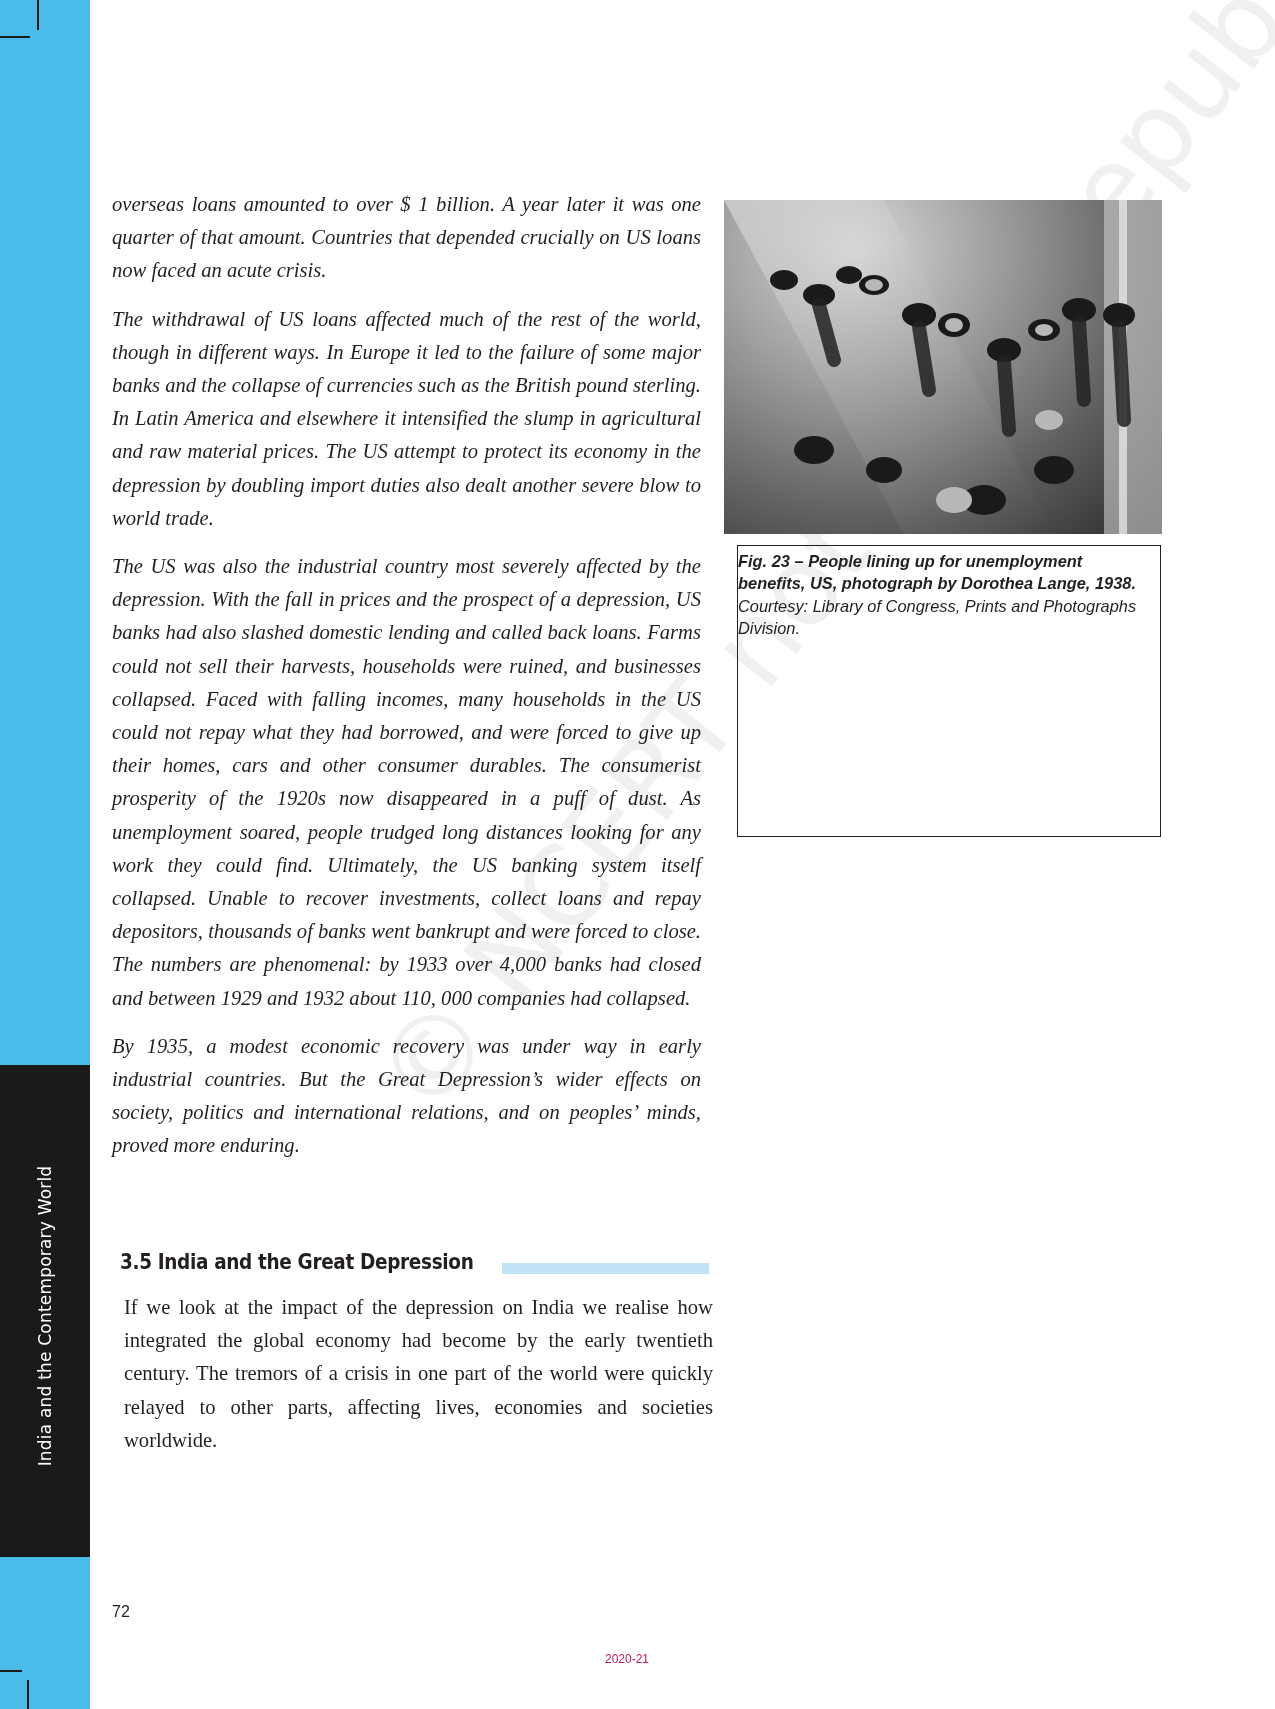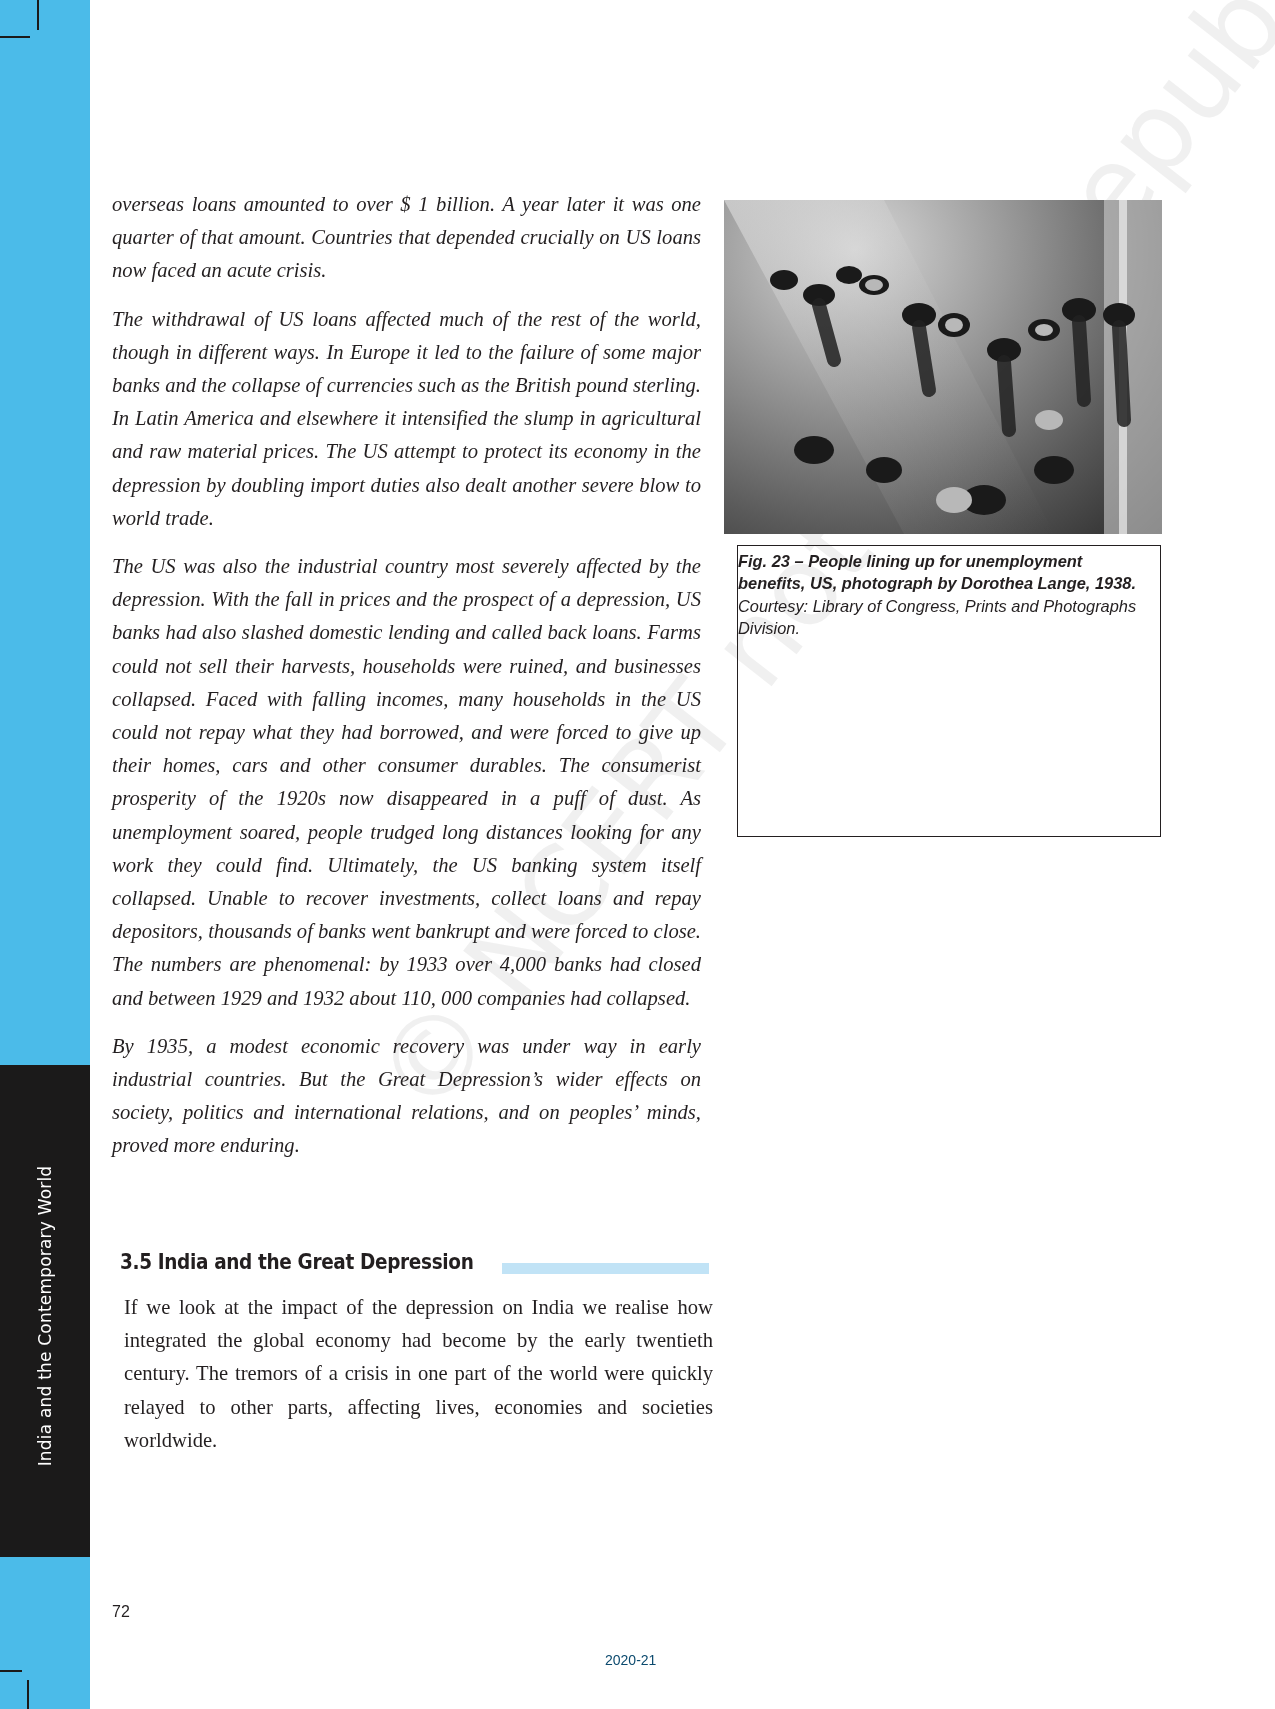--- a/index.html
+++ b/index.html
@@ -19,21 +19,21 @@
   .section-heading .hbar { flex:1; height:11px; background:#c1e3f6; margin-left:10px; margin-top:6px; }
   .body-col2 { position:absolute; left:124px; top:1291px; width:589px; }
   .photo { position:absolute; left:724px; top:200px; width:438px; height:334px; overflow:hidden;
            background: radial-gradient(ellipse at 30% 15%, #d8d8d8 0%, #9a9a9a 35%, #5a5a5a 70%, #2a2a2a 100%); }
   .photo svg { display:block; }
   .caption { position:absolute; left:737px; top:545px; width:424px; height:292px; border:1.5px solid #231f20;
              box-sizing:border-box; padding:4px 8px 0 0; font-family:"Liberation Sans","DejaVu Sans",sans-serif;
              font-style:italic; font-size:16.4px; line-height:22.4px; color:#231f20; }
   .caption b { font-weight:bold; }
   .page-num { position:absolute; left:112px; top:1603px; font-family:"Liberation Sans",sans-serif; font-size:16px; color:#231f20; }
-  .year { position:absolute; left:605px; top:1652px; font-family:"Liberation Sans",sans-serif; font-size:14px; color:#0c4a6e; }
+  .year { position:absolute; left:605px; top:1652px; font-family:"Liberation Sans",sans-serif; font-size:12px; color:#be185d; }
   .watermark { position:absolute; left:350px; top:1060px; transform:rotate(-52deg); transform-origin:left top;
                font-family:"DejaVu Sans",sans-serif; font-size:110px; color:rgba(200,200,200,0.28); white-space:nowrap; pointer-events:none; }
 </style>
 </head>
 <body>
 
 <div class="side-blue"></div>
 <div class="side-black"></div>
 <div class="side-label">India and the Contemporary World</div>
 

